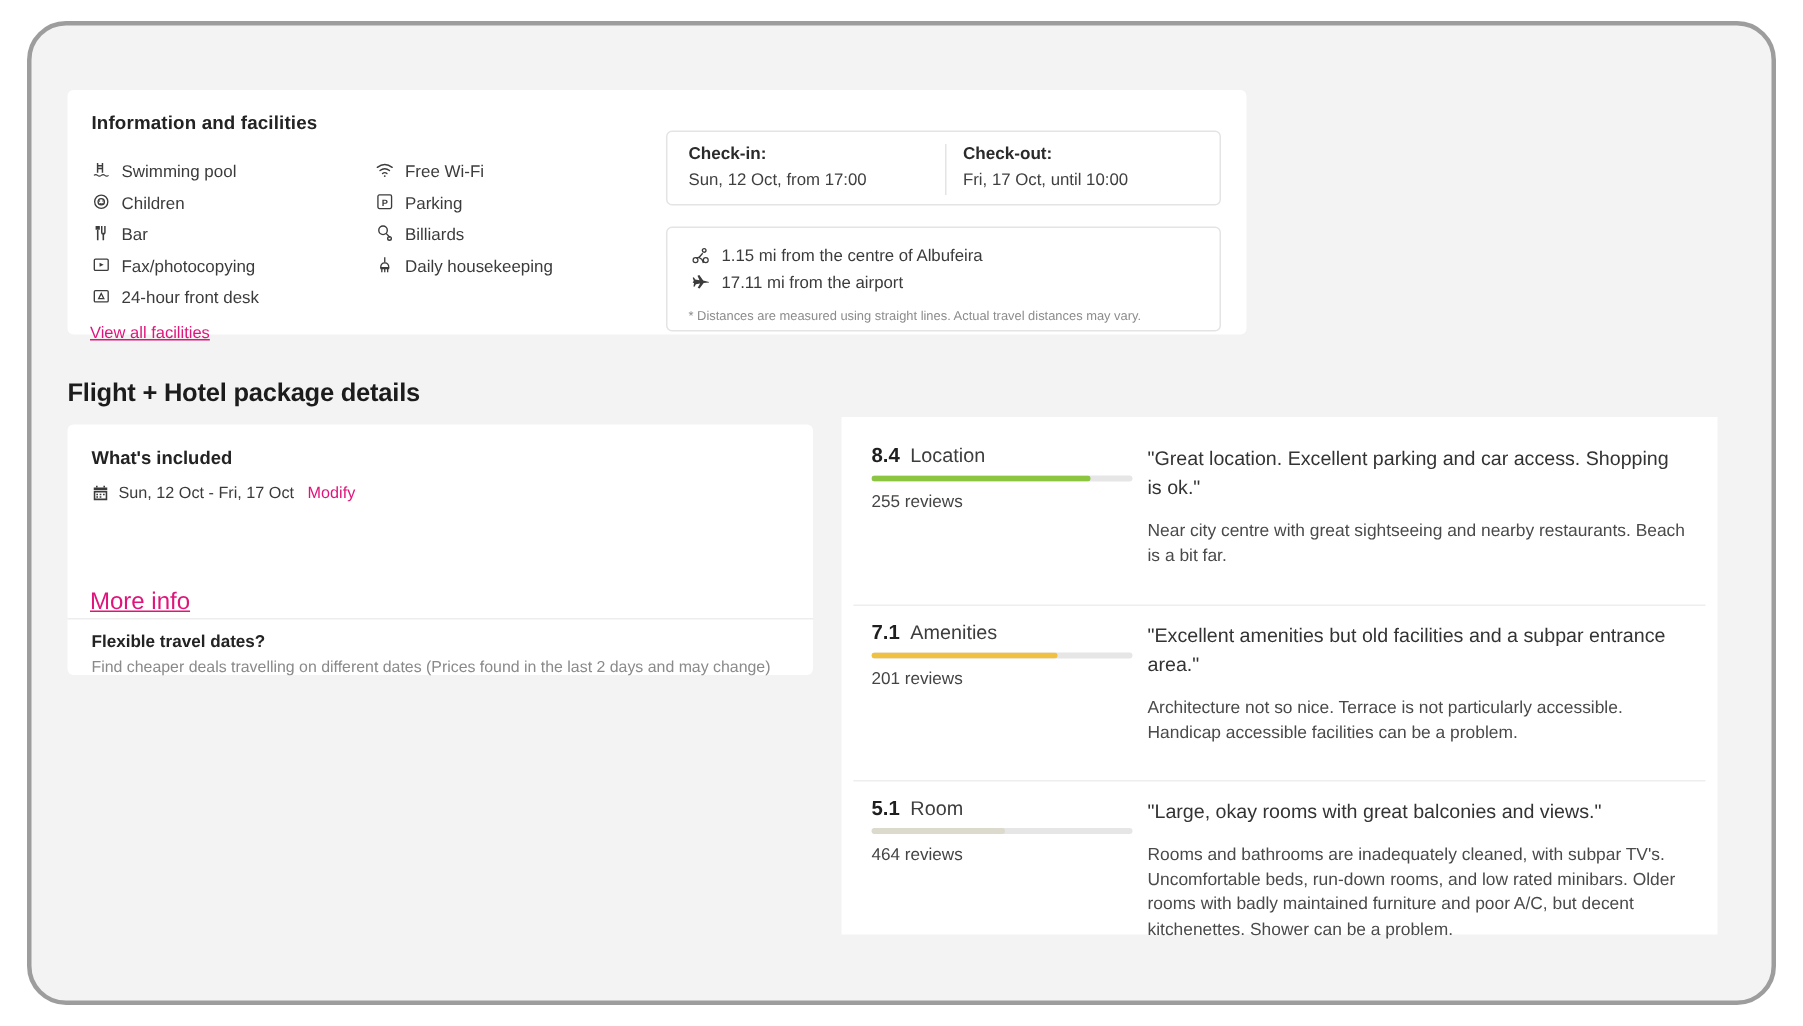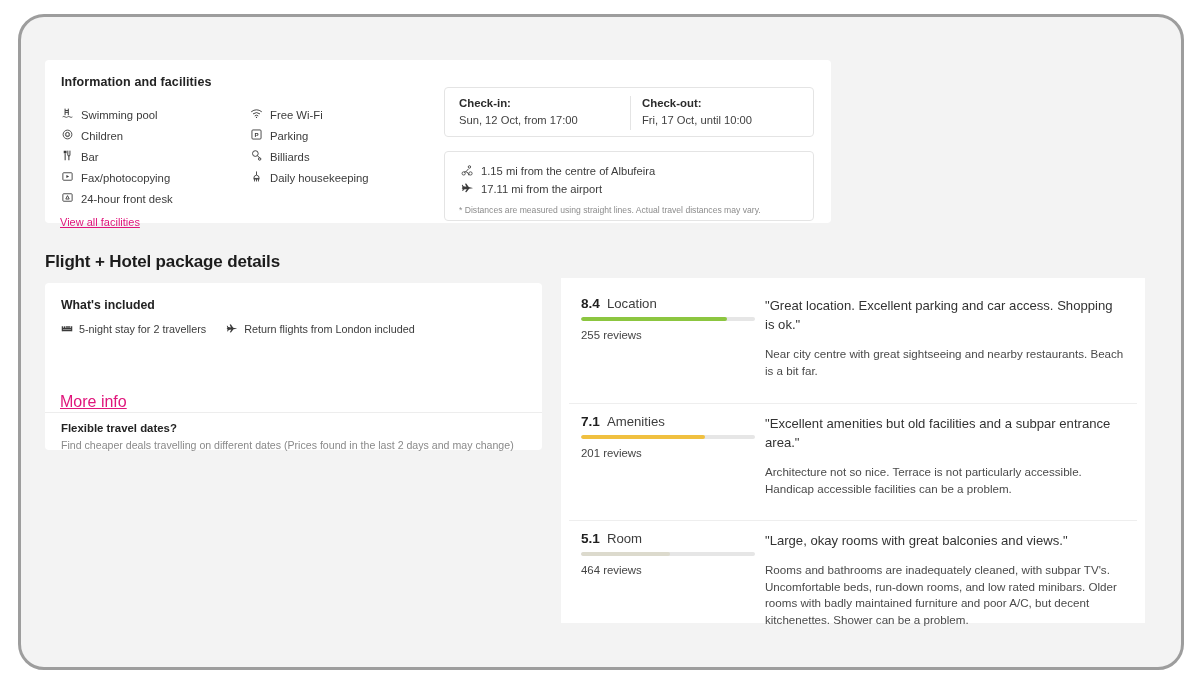--- a/index.html
+++ b/index.html
@@ -297,39 +297,33 @@
       <div id="dist-note">* Distances are measured using straight lines. Actual travel distances may vary.</div>
     </div>
   </div>
 
   <div id="pkg-heading">Flight + Hotel package details</div>
 
   <div id="incl-card">
     <div id="incl-title">What's included</div>
 
     <div id="incl-lines">
-
       <div class="incl-row">
         <span class="incl-ico">
           <svg width="12" height="12" viewBox="0 0 16 16" fill="currentColor" stroke="none">
-            <path d="M1 4.4 h1.6 v6.6 H1z M13.4 4.4 H15 v6.6 h-1.6z"></path>
-            <path d="M2.2 6.6 h11.6 v2.1 H2.2z"></path>
-            <path d="M2.2 9.2 h11.6 v1.8 H2.2z"></path>
-            <circle cx="4.6" cy="5.5" r="1.25"></circle>
-            <path d="M6.3 4.4 h6.3 v1.9 H6.3z"></path>
-          </svg>
-        </span>
-        <span class="incl-txt">5-night stay for 2 travellers</span>
-        <span class="incl-ico incl-gap">
-          <svg width="12" height="12" viewBox="0 0 16 16" fill="currentColor" stroke="none">
-            <path d="M14.4 7.3 L9.6 6.2 6.4 1.7 4.9 2.2 6.6 5.9 3.1 5.3 1.9 3.5 1 3.8 1.9 6.6 1.1 7.3 1.1 8 2.1 8.2 1.6 11 2.5 11.2 3.6 9.3 7.1 8.6 5.1 12.2 6.6 12.7 10 8.3 14.4 7.8z"></path>
-          </svg>
-        </span>
-        <span class="incl-txt">Return flights from London included</span>
-      </div>
+            <path d="M4 1.2 h1.4 v1.4 H4z M10.6 1.2 H12 v1.4 h-1.4z"></path>
+            <path d="M2 2.6 h12 v2.2 H2z"></path>
+            <path d="M2 5.6 h12 v8.4 H2z M3.4 7.2 v5.2 h9.2 V7.2z" fill-rule="evenodd"></path>
+            <path d="M4.3 8.2 h1.5 v1.3 H4.3z M7.25 8.2 h1.5 v1.3 H7.25z M10.2 8.2 h1.5 v1.3 h-1.5z M4.3 10.4 h1.5 v1.3 H4.3z M7.25 10.4 h1.5 v1.3 H7.25z"></path>
+          </svg>
+        </span>
+        <span class="incl-txt">Sun, 12 Oct - Fri, 17 Oct</span>
+        <span class="incl-link">Modify</span>
+      </div>
+
 
     </div>
 
     <div id="more-info">More info</div>
     <div id="incl-divider"></div>
     <div id="flex-title">Flexible travel dates?</div>
     <div id="flex-sub">Find cheaper deals travelling on different dates (Prices found in the last 2 days and may change)</div>
   </div>
 
   <div id="reviews">

